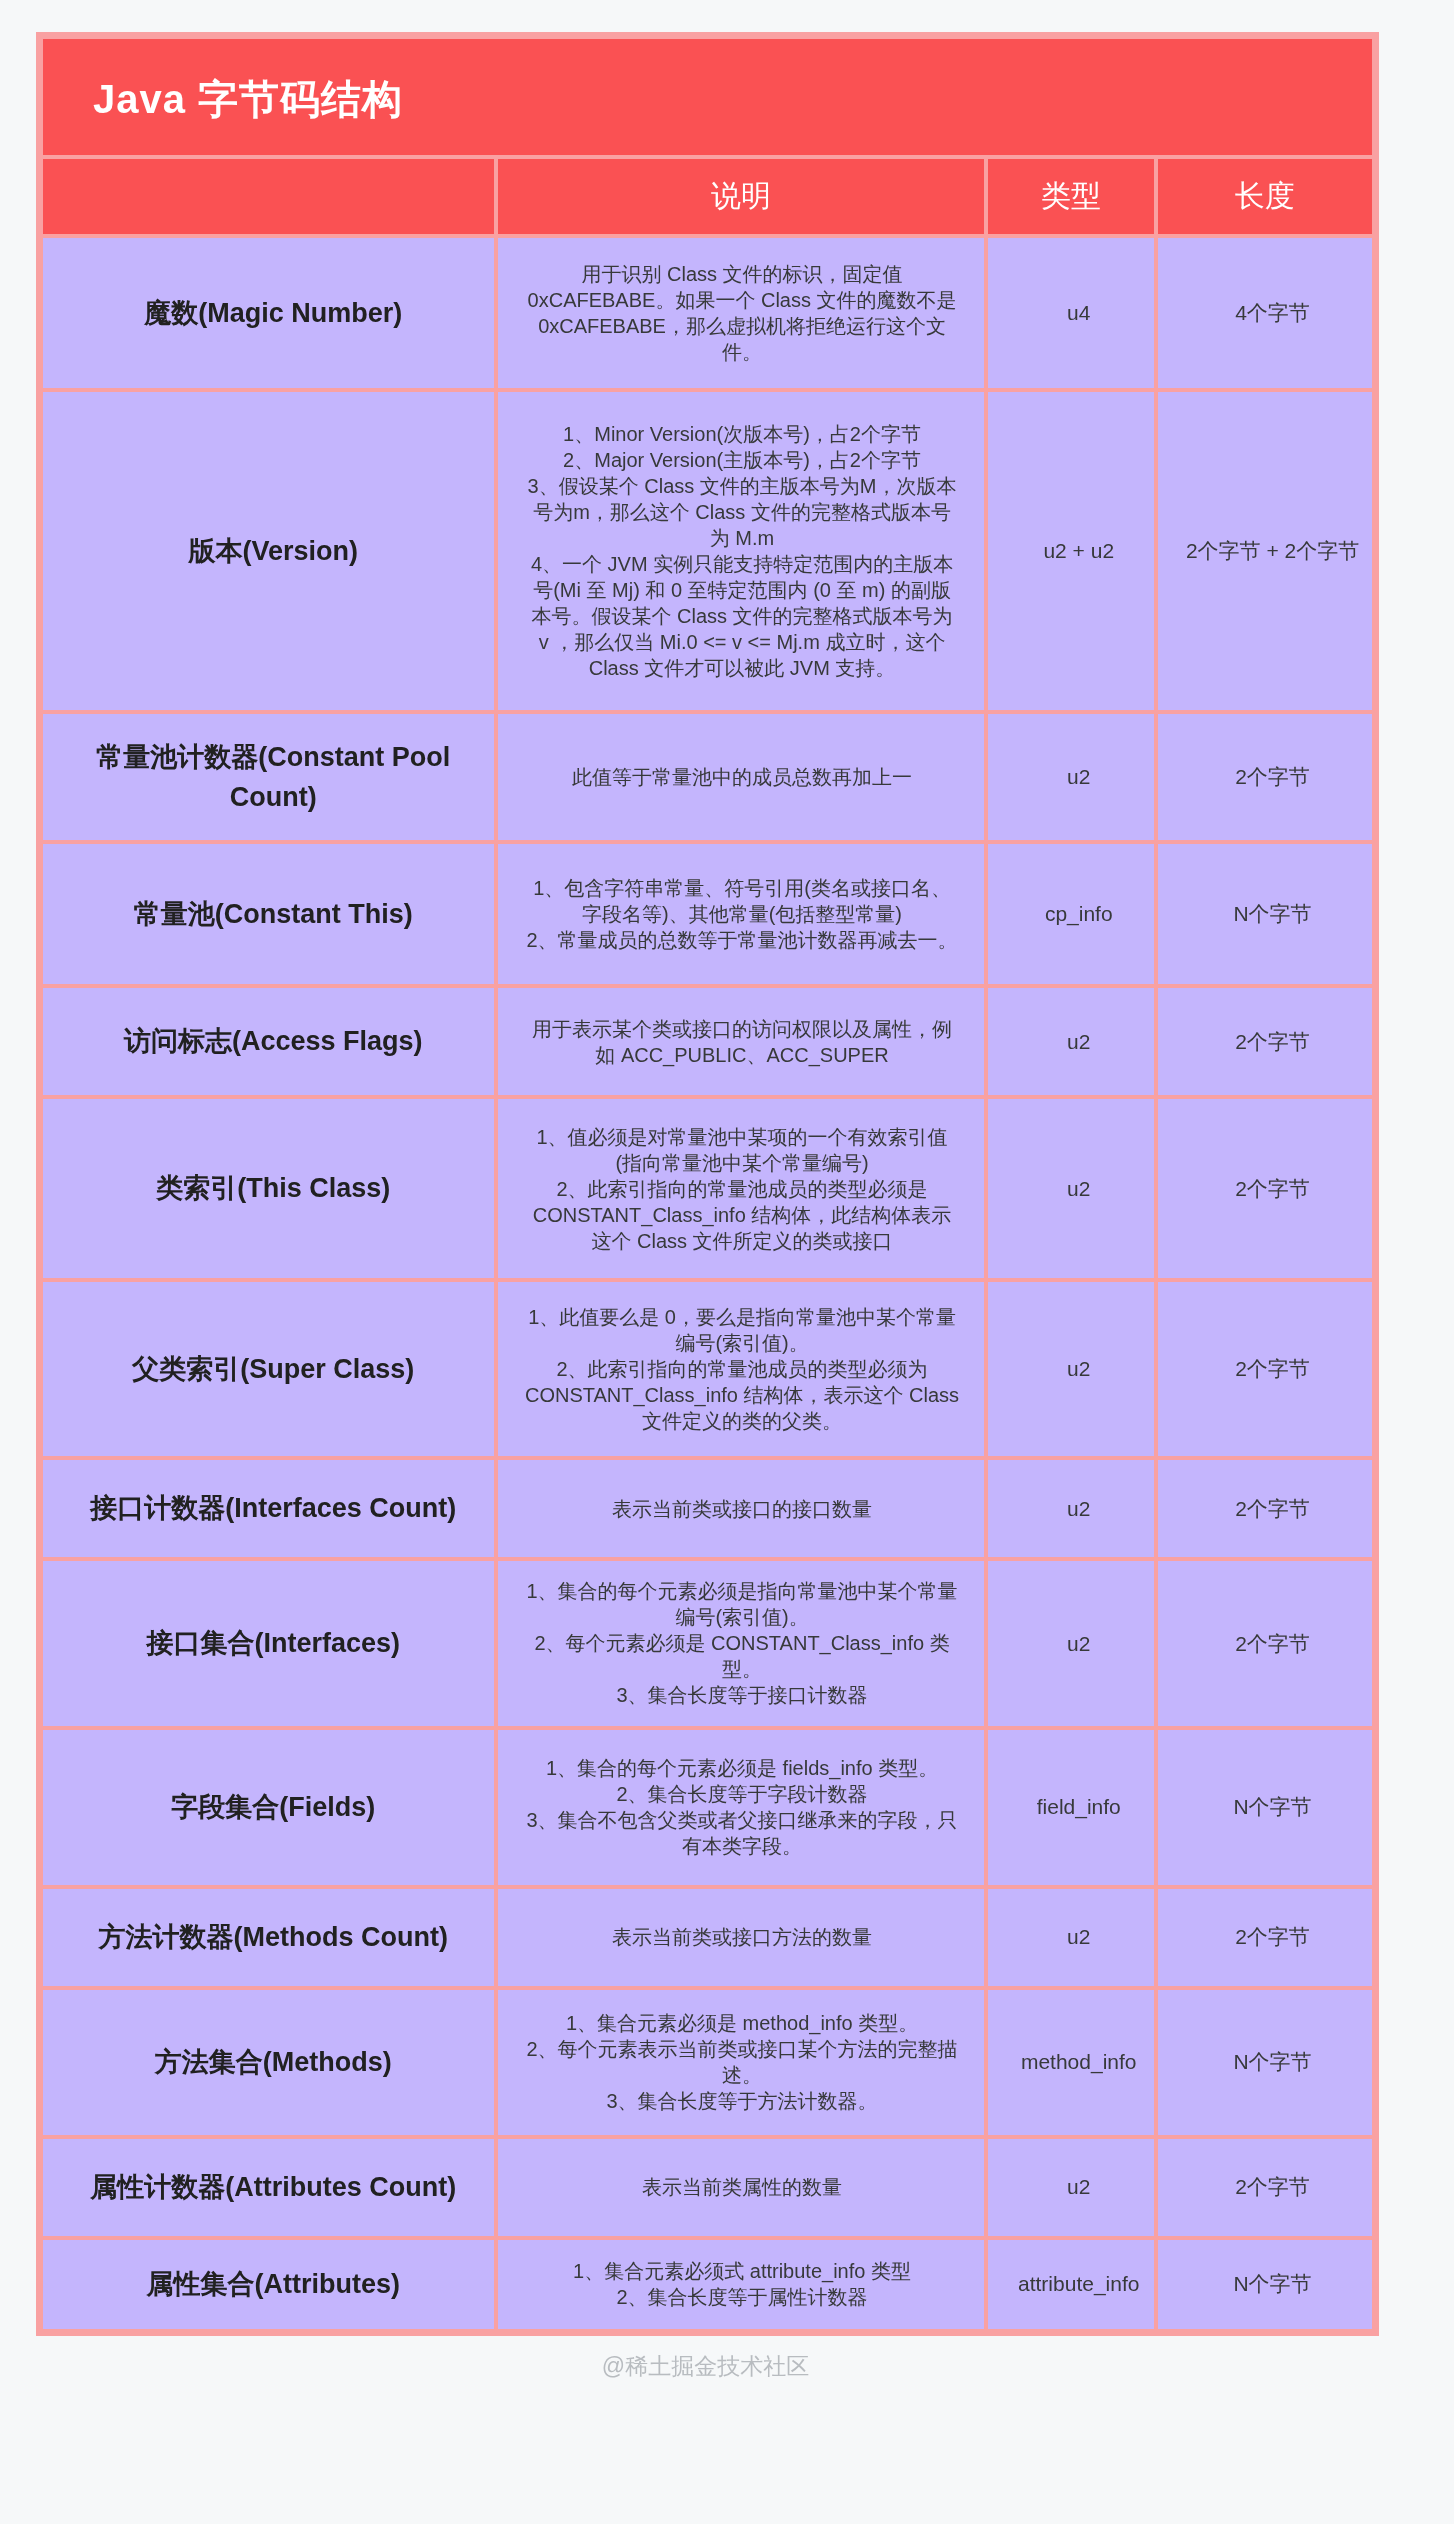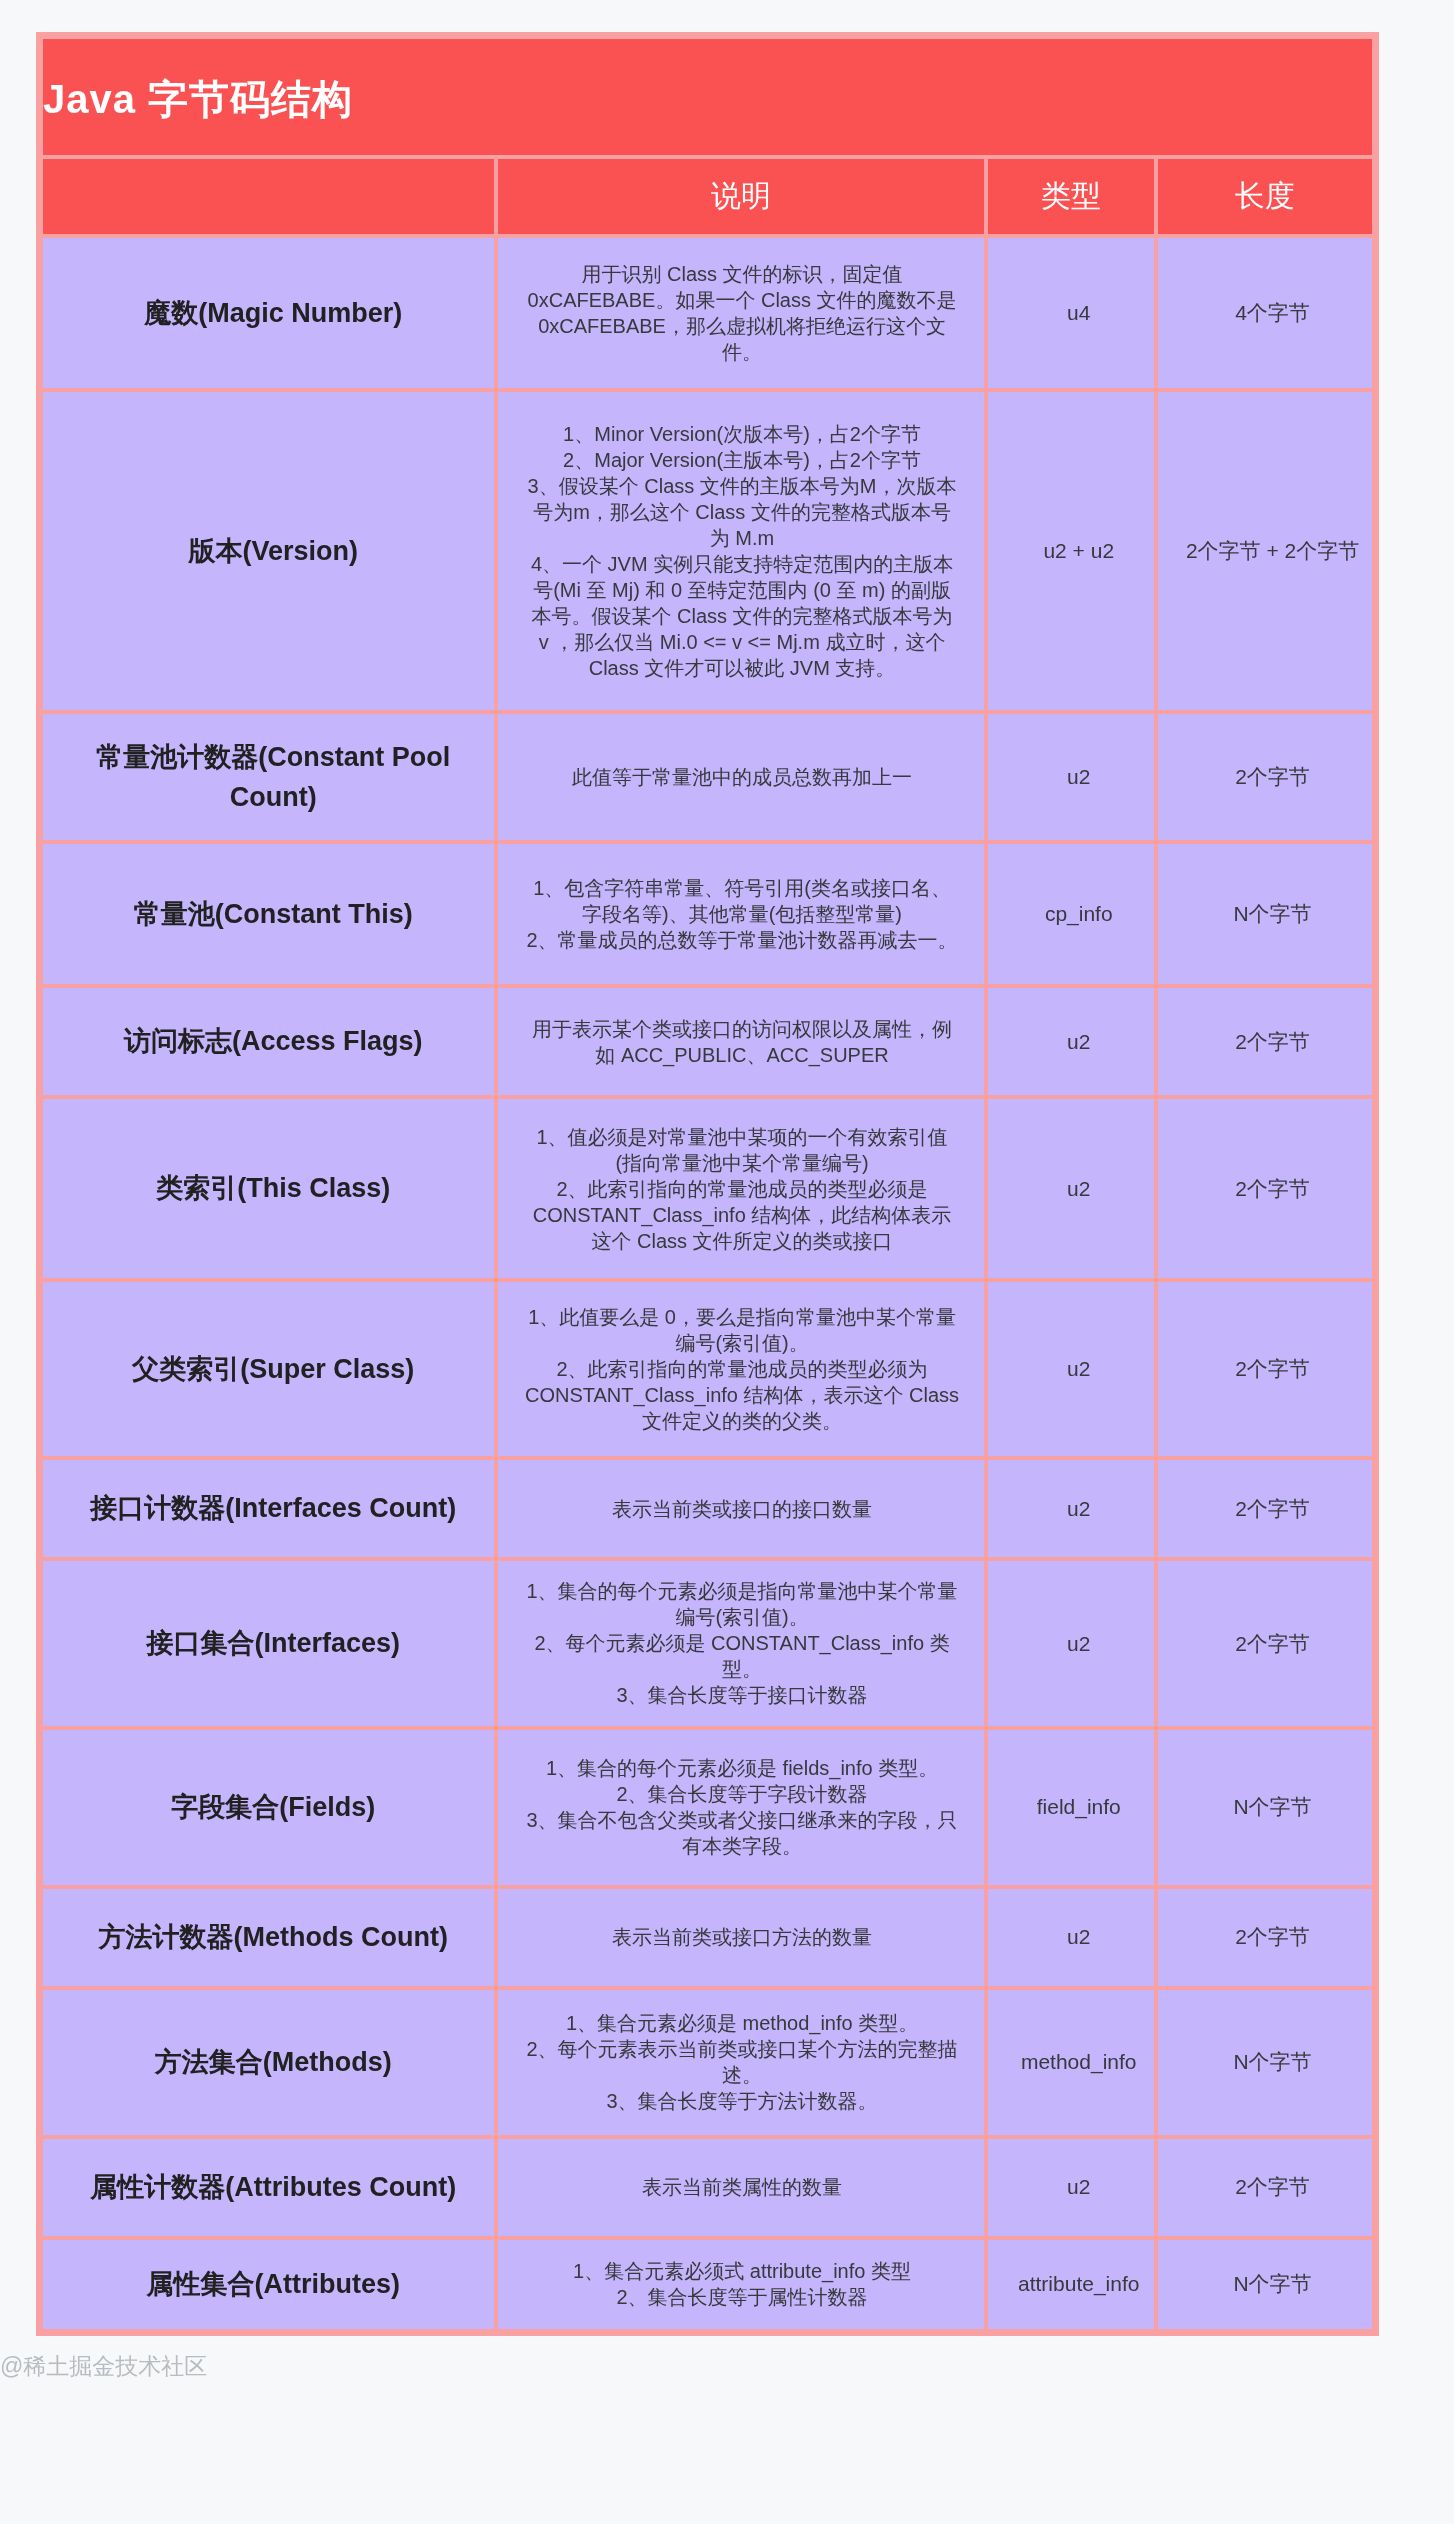--- a/index.html
+++ b/index.html
@@ -24,20 +24,21 @@
     background: #f9a1a2;
   }
   .title-bar {
     box-sizing: border-box;
     height: 120px;
     background: #fa5153;
     color: #ffffff;
     font-size: 40px;
     font-weight: 700;
     line-height: 120px;
+    padding-left: 50px;
     border-bottom: 4.8px solid #f9a1a2;
     letter-spacing: 1px;
   }
   table.bytecode {
     width: 100%;
     border-collapse: collapse;
     border-style: hidden; 
     table-layout: fixed;
   }
   table.bytecode th, table.bytecode td {
@@ -69,21 +70,21 @@
     white-space: pre-line;
   }
   td.c-type, td.c-len {
     font-size: 21px;
     color: #37393a;
     padding: 17.3px 9.6px 17.3px 25px;
     line-height: 1.3;
   }
   .watermark {
     margin-top: 15.4px;
-    text-align: left;
+    text-align: center;
     padding-right: 44px;
     font-size: 23px;
     color: #b8bcc0;
   }
 </style>
 </head>
 <body>
 
 <div class="page">
   <div class="card">

